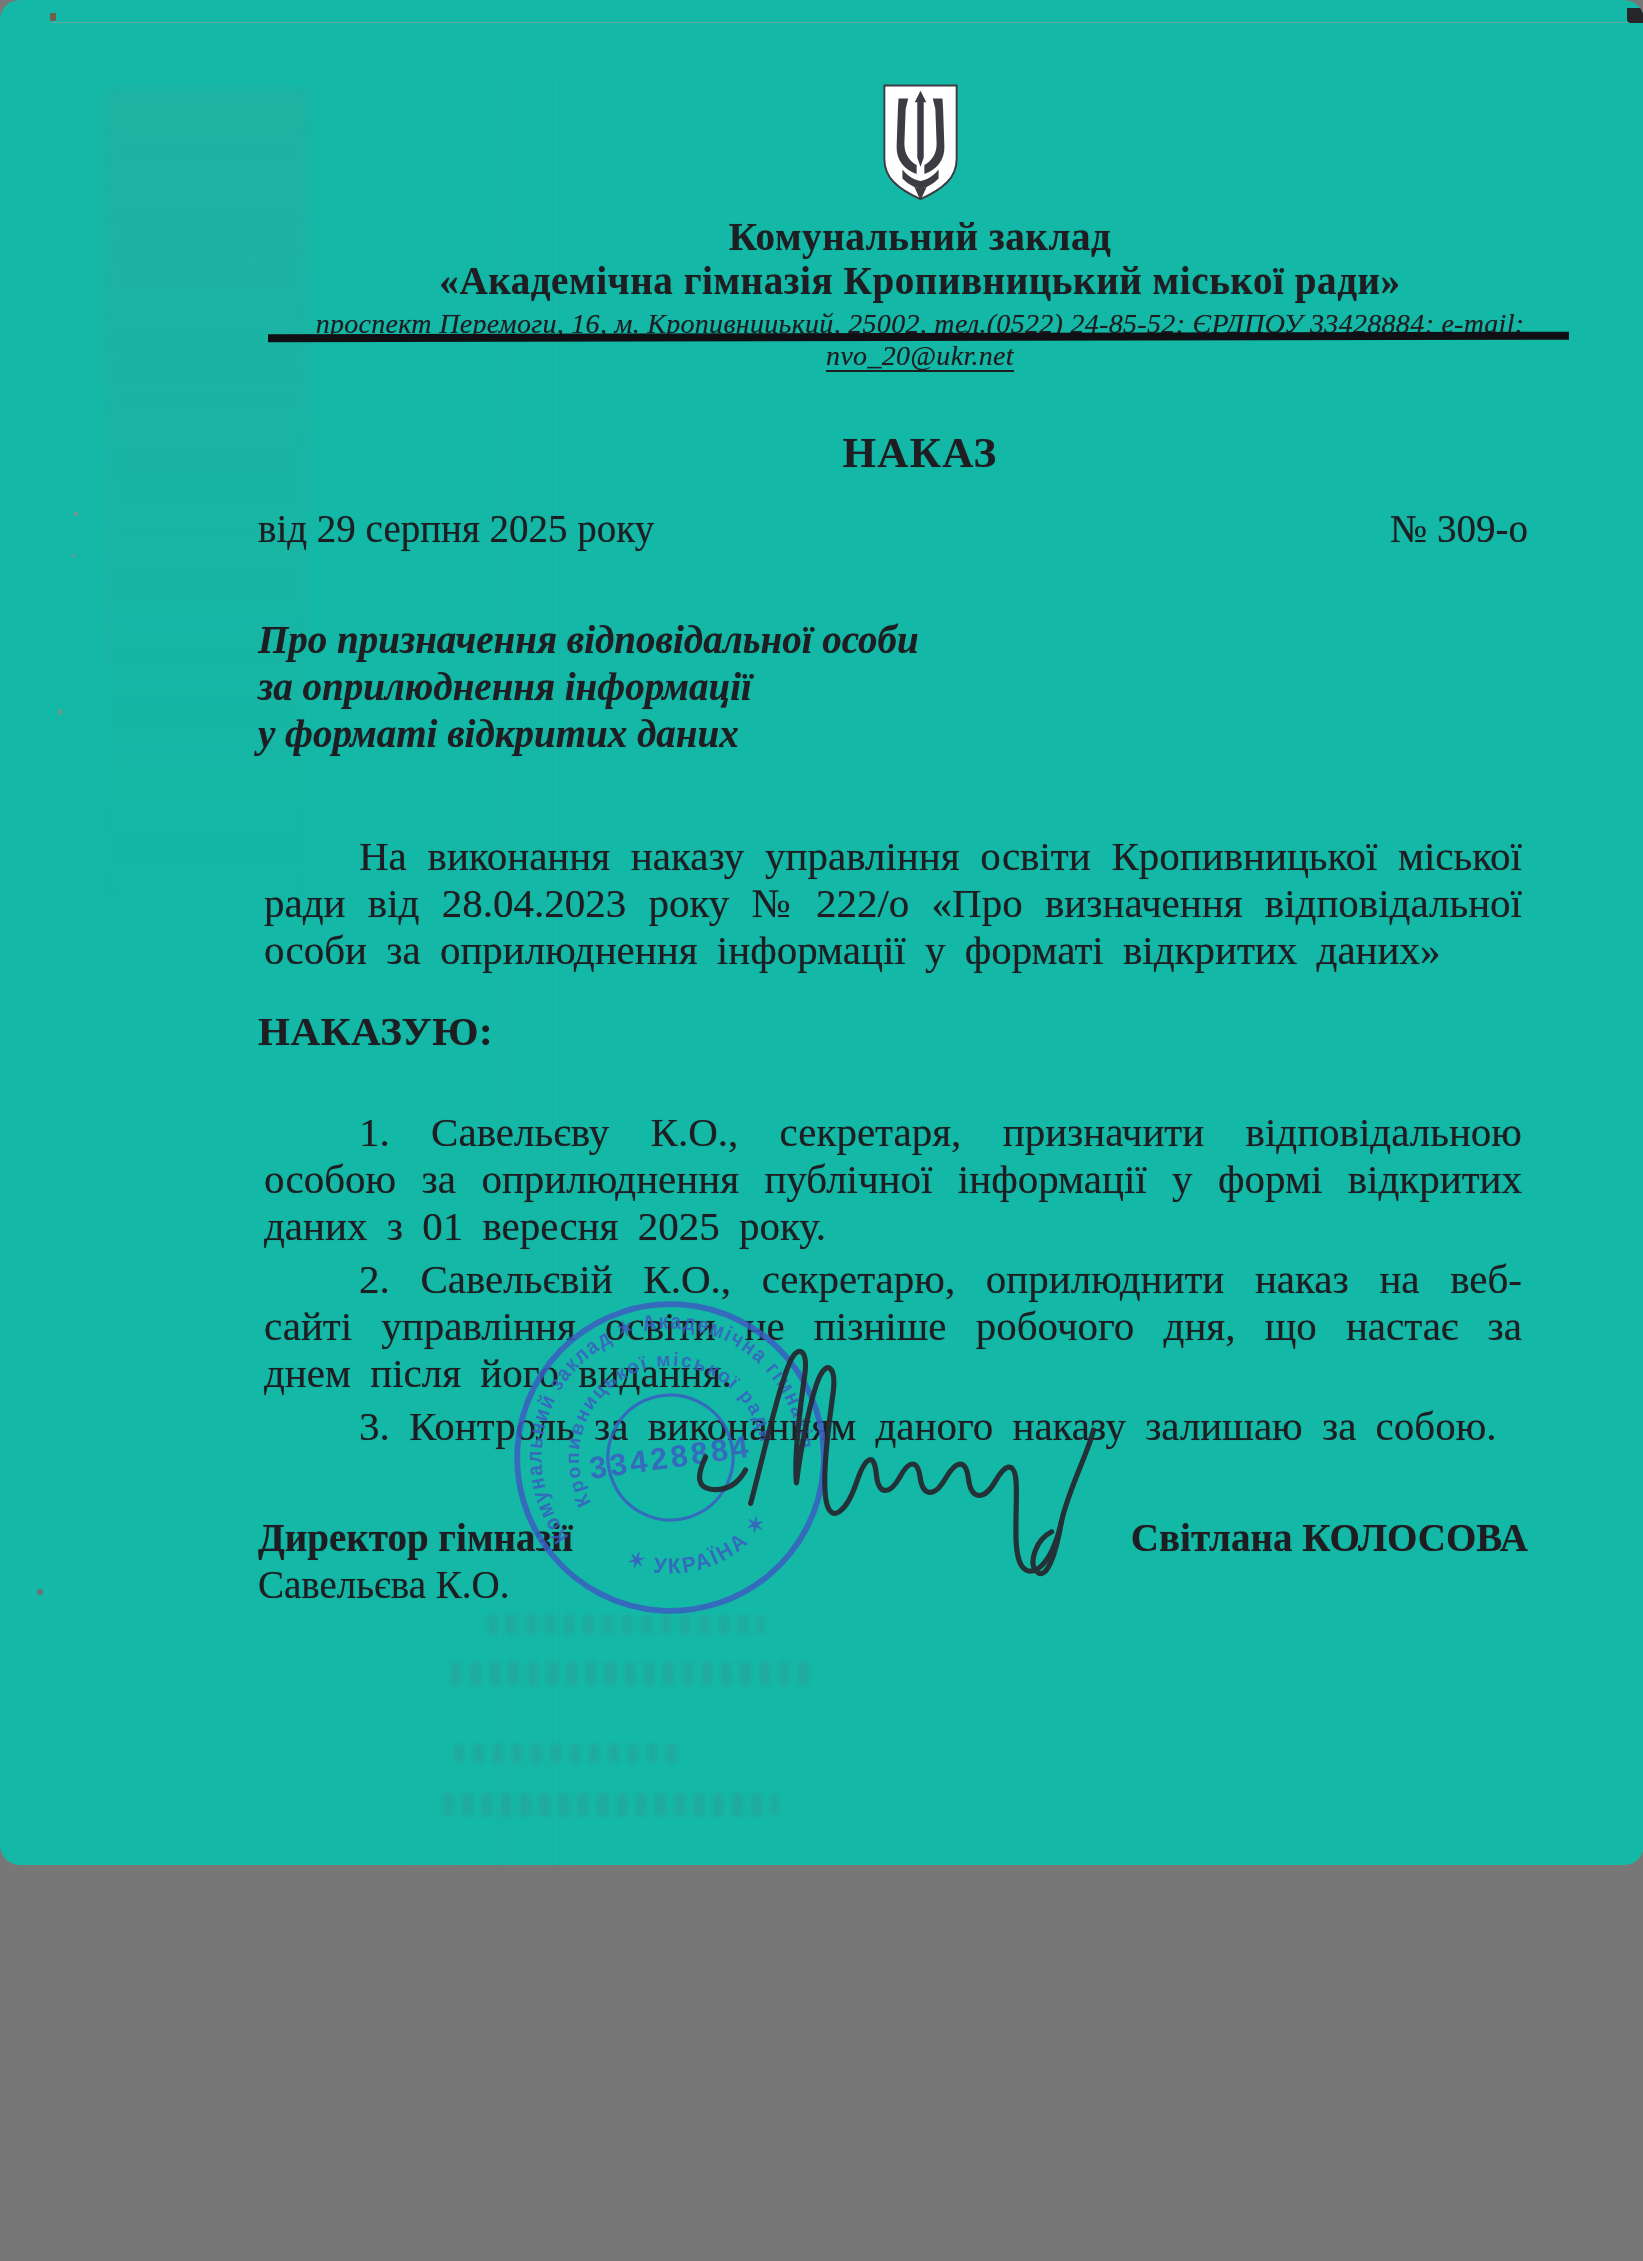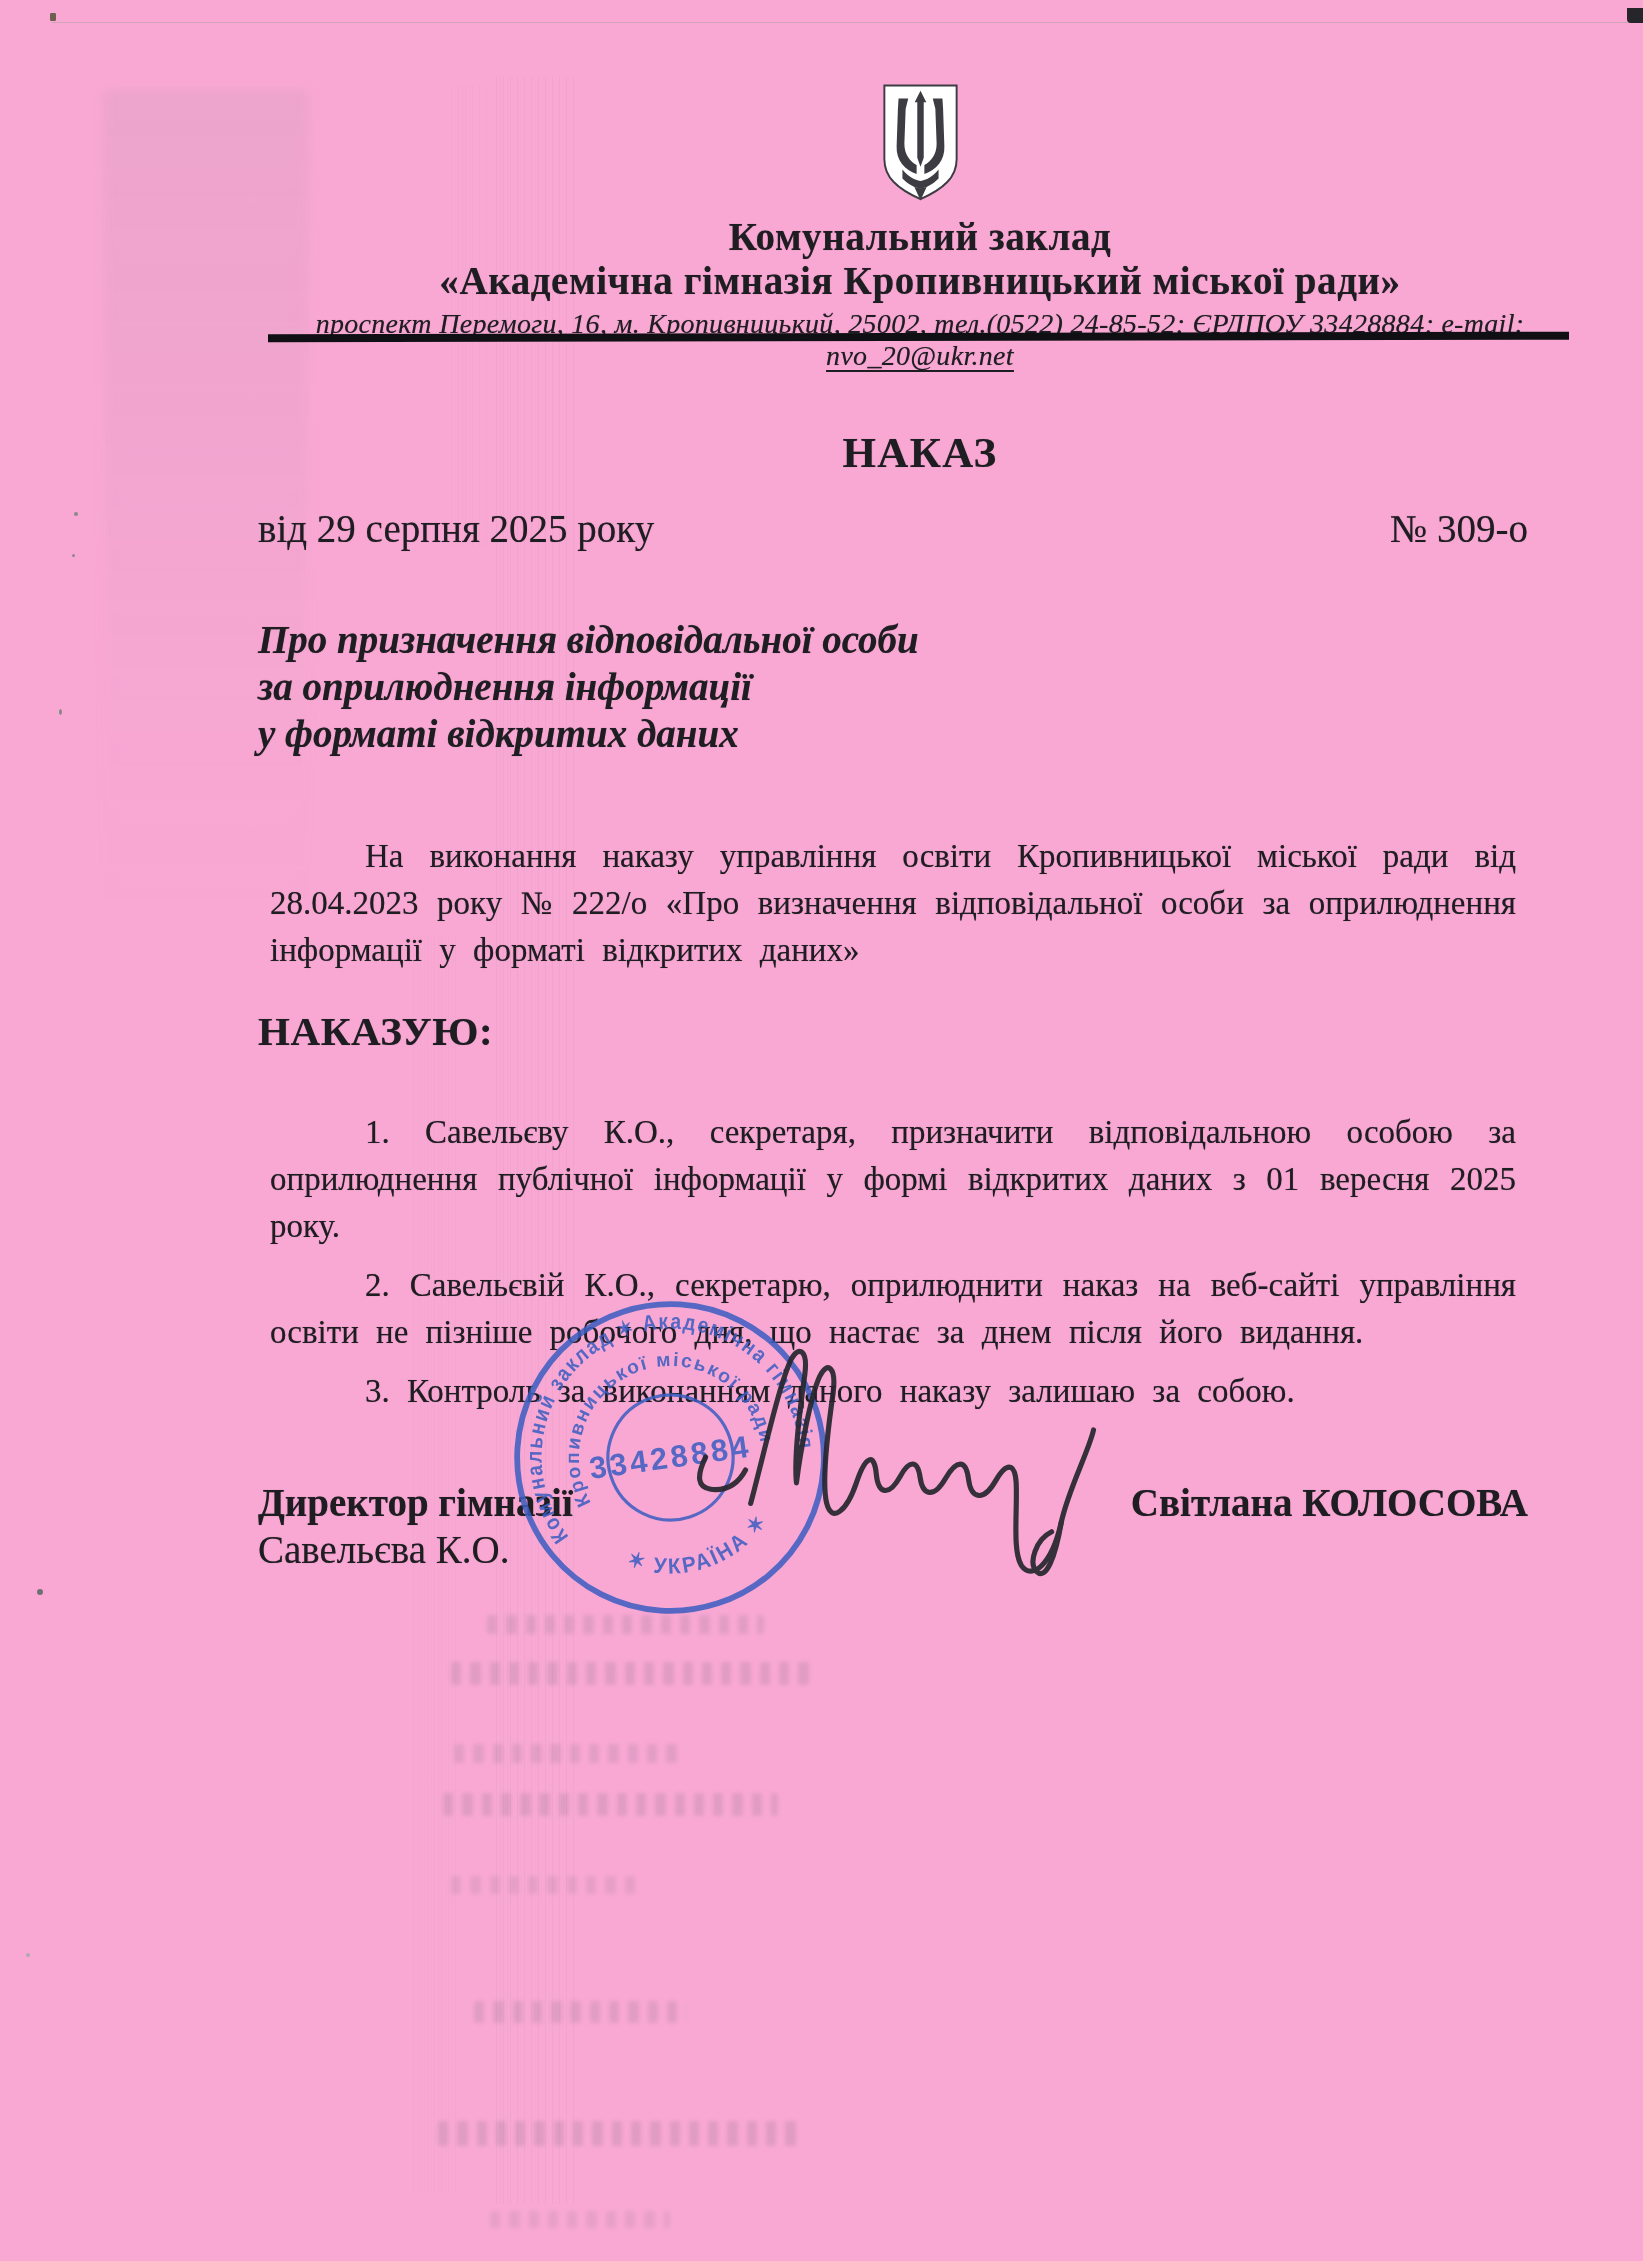--- a/index.html
+++ b/index.html
@@ -1,38 +1,39 @@
 <!DOCTYPE html>
 <html style="font-size:10.3px"><head>
 <meta charset="utf-8">
 <style>
   html,body{margin:0;padding:0;background:#777;}
   .page{
     position:relative;
-    width:1644px;height:2261px;
-    background:#f9a8d4;
+    width:1644px;height:1865px;
+    background:#14b8a6;
     overflow:hidden;
     font-family:"Liberation Serif","DejaVu Serif",serif;
     color:#1e1d21;
+    border-radius:20px;
   }
   .content{
     position:absolute;left:258px;top:0;width:1270px;
     text-shadow:0 0 0.8px rgba(25,25,32,.5);
   }
   .hdr{text-align:center;transform:translateX(27px);}
   .emblem{margin-top:83px;}
   .org-line{font-size:39px;font-weight:bold;line-height:44px;letter-spacing:0.6px;}
   .org-top{margin-top:10.3px;}
   .addr{font-size:28px;font-style:italic;margin-top:5.2px;line-height:32px;letter-spacing:0.3px;}
   .addr .u{text-decoration:underline;text-underline-offset:4.5px;}
   .rule{position:absolute;left:268px;top:333px;width:1301px;height:7.7px;background:#101014;transform:rotate(-.12deg);}
   .doc-title{font-size:43px;font-weight:bold;margin-top:57px;line-height:48px;letter-spacing:1.3px;}
   .meta-row{display:flex;justify-content:space-between;margin-top:28px;font-size:39px;line-height:47px;}
   .subject{margin-top:64px;font-size:39px;font-weight:bold;line-height:47px;font-style:italic;}
-  .par{margin:12px;font-size:33px;line-height:47px;text-align:justify;text-indent:95px;word-spacing:9px;}
+  .par{margin:6px;font-size:41px;line-height:47px;text-align:justify;text-indent:95px;word-spacing:9px;}
   .preamble{margin-top:76px;}
   .decree{margin-top:34px;font-size:41px;font-weight:bold;line-height:46px;letter-spacing:0.6px;}
   .items{margin-top:55px;}
   .sign-row{display:flex;justify-content:space-between;margin-top:64px;font-size:39px;font-weight:bold;line-height:47px;}
   .ack{margin-top:76px;font-size:39px;line-height:47px;}
   .ack-name{font-size:39px;line-height:47px;}
 
   
   .art{position:absolute;pointer-events:none;}
   .top-hairline{left:52px;top:22px;width:1592px;height:1.3px;background:rgba(165,160,148,.5);}

